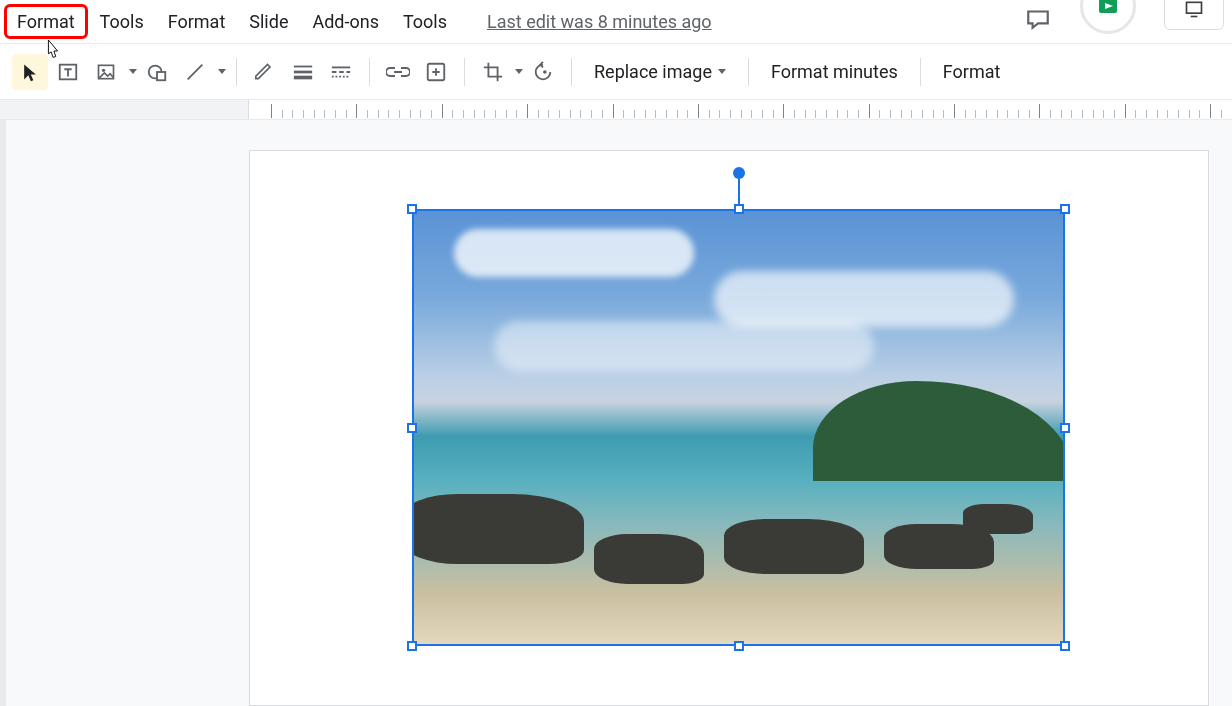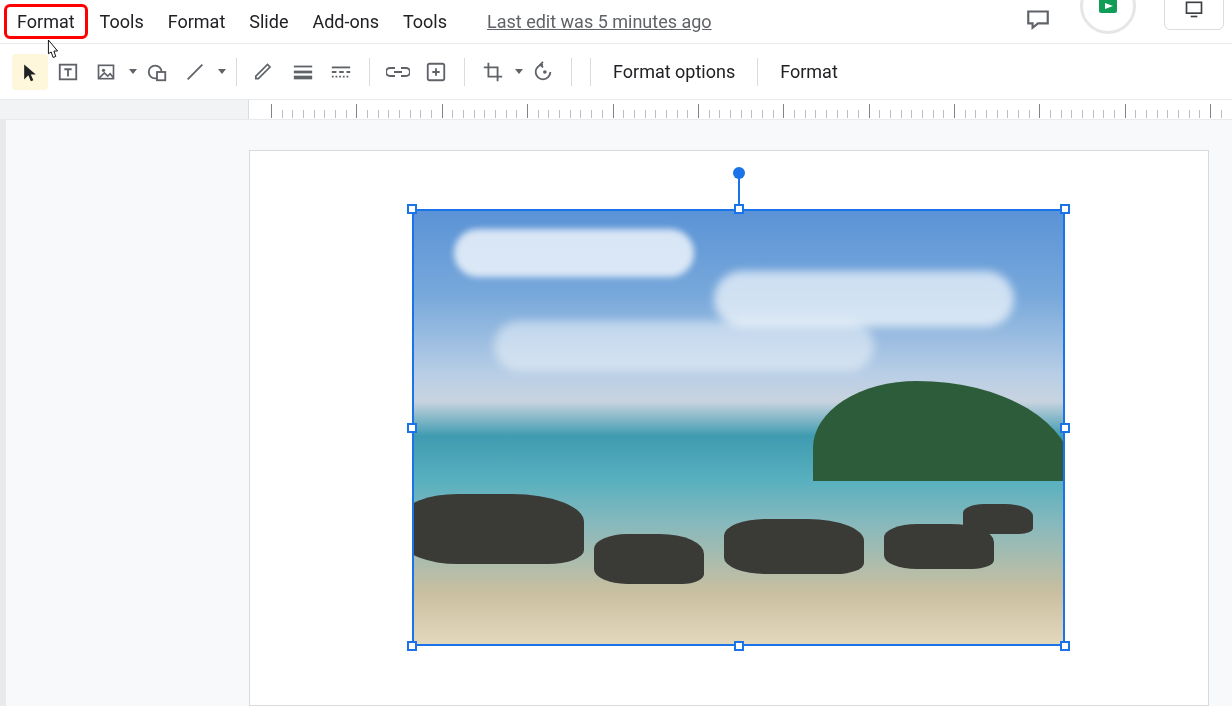--- a/index.html
+++ b/index.html
@@ -268,21 +268,21 @@
   </span>
 </div>
 
 <div class="menubar">
   <div class="menu-item highlighted">Format</div>
   <div class="menu-item">Tools</div>
   <div class="menu-item">Format</div>
   <div class="menu-item">Slide</div>
   <div class="menu-item">Add-ons</div>
   <div class="menu-item">Tools</div>
-  <div class="last-edit">Last edit was 5 minutes ago</div>
+  <div class="last-edit">Last edit was 8 minutes ago</div>
 </div>
 <div class="cursor-hand">
   <svg width="22" height="26" viewBox="0 0 24 28">
       <path d="M7 2v15l3-2 2 6 3-1-2-6h4z" fill="#fff" stroke="#000" stroke-width="1"></path>
     </svg>
 </div>
 
 <div class="toolbar">
 
   <div class="tool-btn selected">
@@ -379,25 +379,29 @@
   <div class="tool-btn">
     <svg width="22" height="22" viewBox="0 0 24 24">
         <path d="M12 4a8 8 0 108 8" fill="none" stroke="#5f6368" stroke-width="2"></path>
         <path d="M12 1l-3 3 3 3" fill="none" stroke="#5f6368" stroke-width="2"></path>
         <circle cx="14" cy="12" r="2" fill="#5f6368"></circle>
       </svg>
   </div>
 
   <div class="tool-sep"></div>
 
+  <div class="tool-text">
+    <span>Replace image</span>
+    <span class="caret-down"></span>
+  </div>
 
   <div class="tool-sep"></div>
 
   <div class="tool-text">
-    <span>Format options</span>
+    <span>Format minutes</span>
   </div>
 
   <div class="tool-sep"></div>
 
   <div class="tool-text">
     <span>Format</span>
   </div>
 </div>
 
 <div class="ruler">

